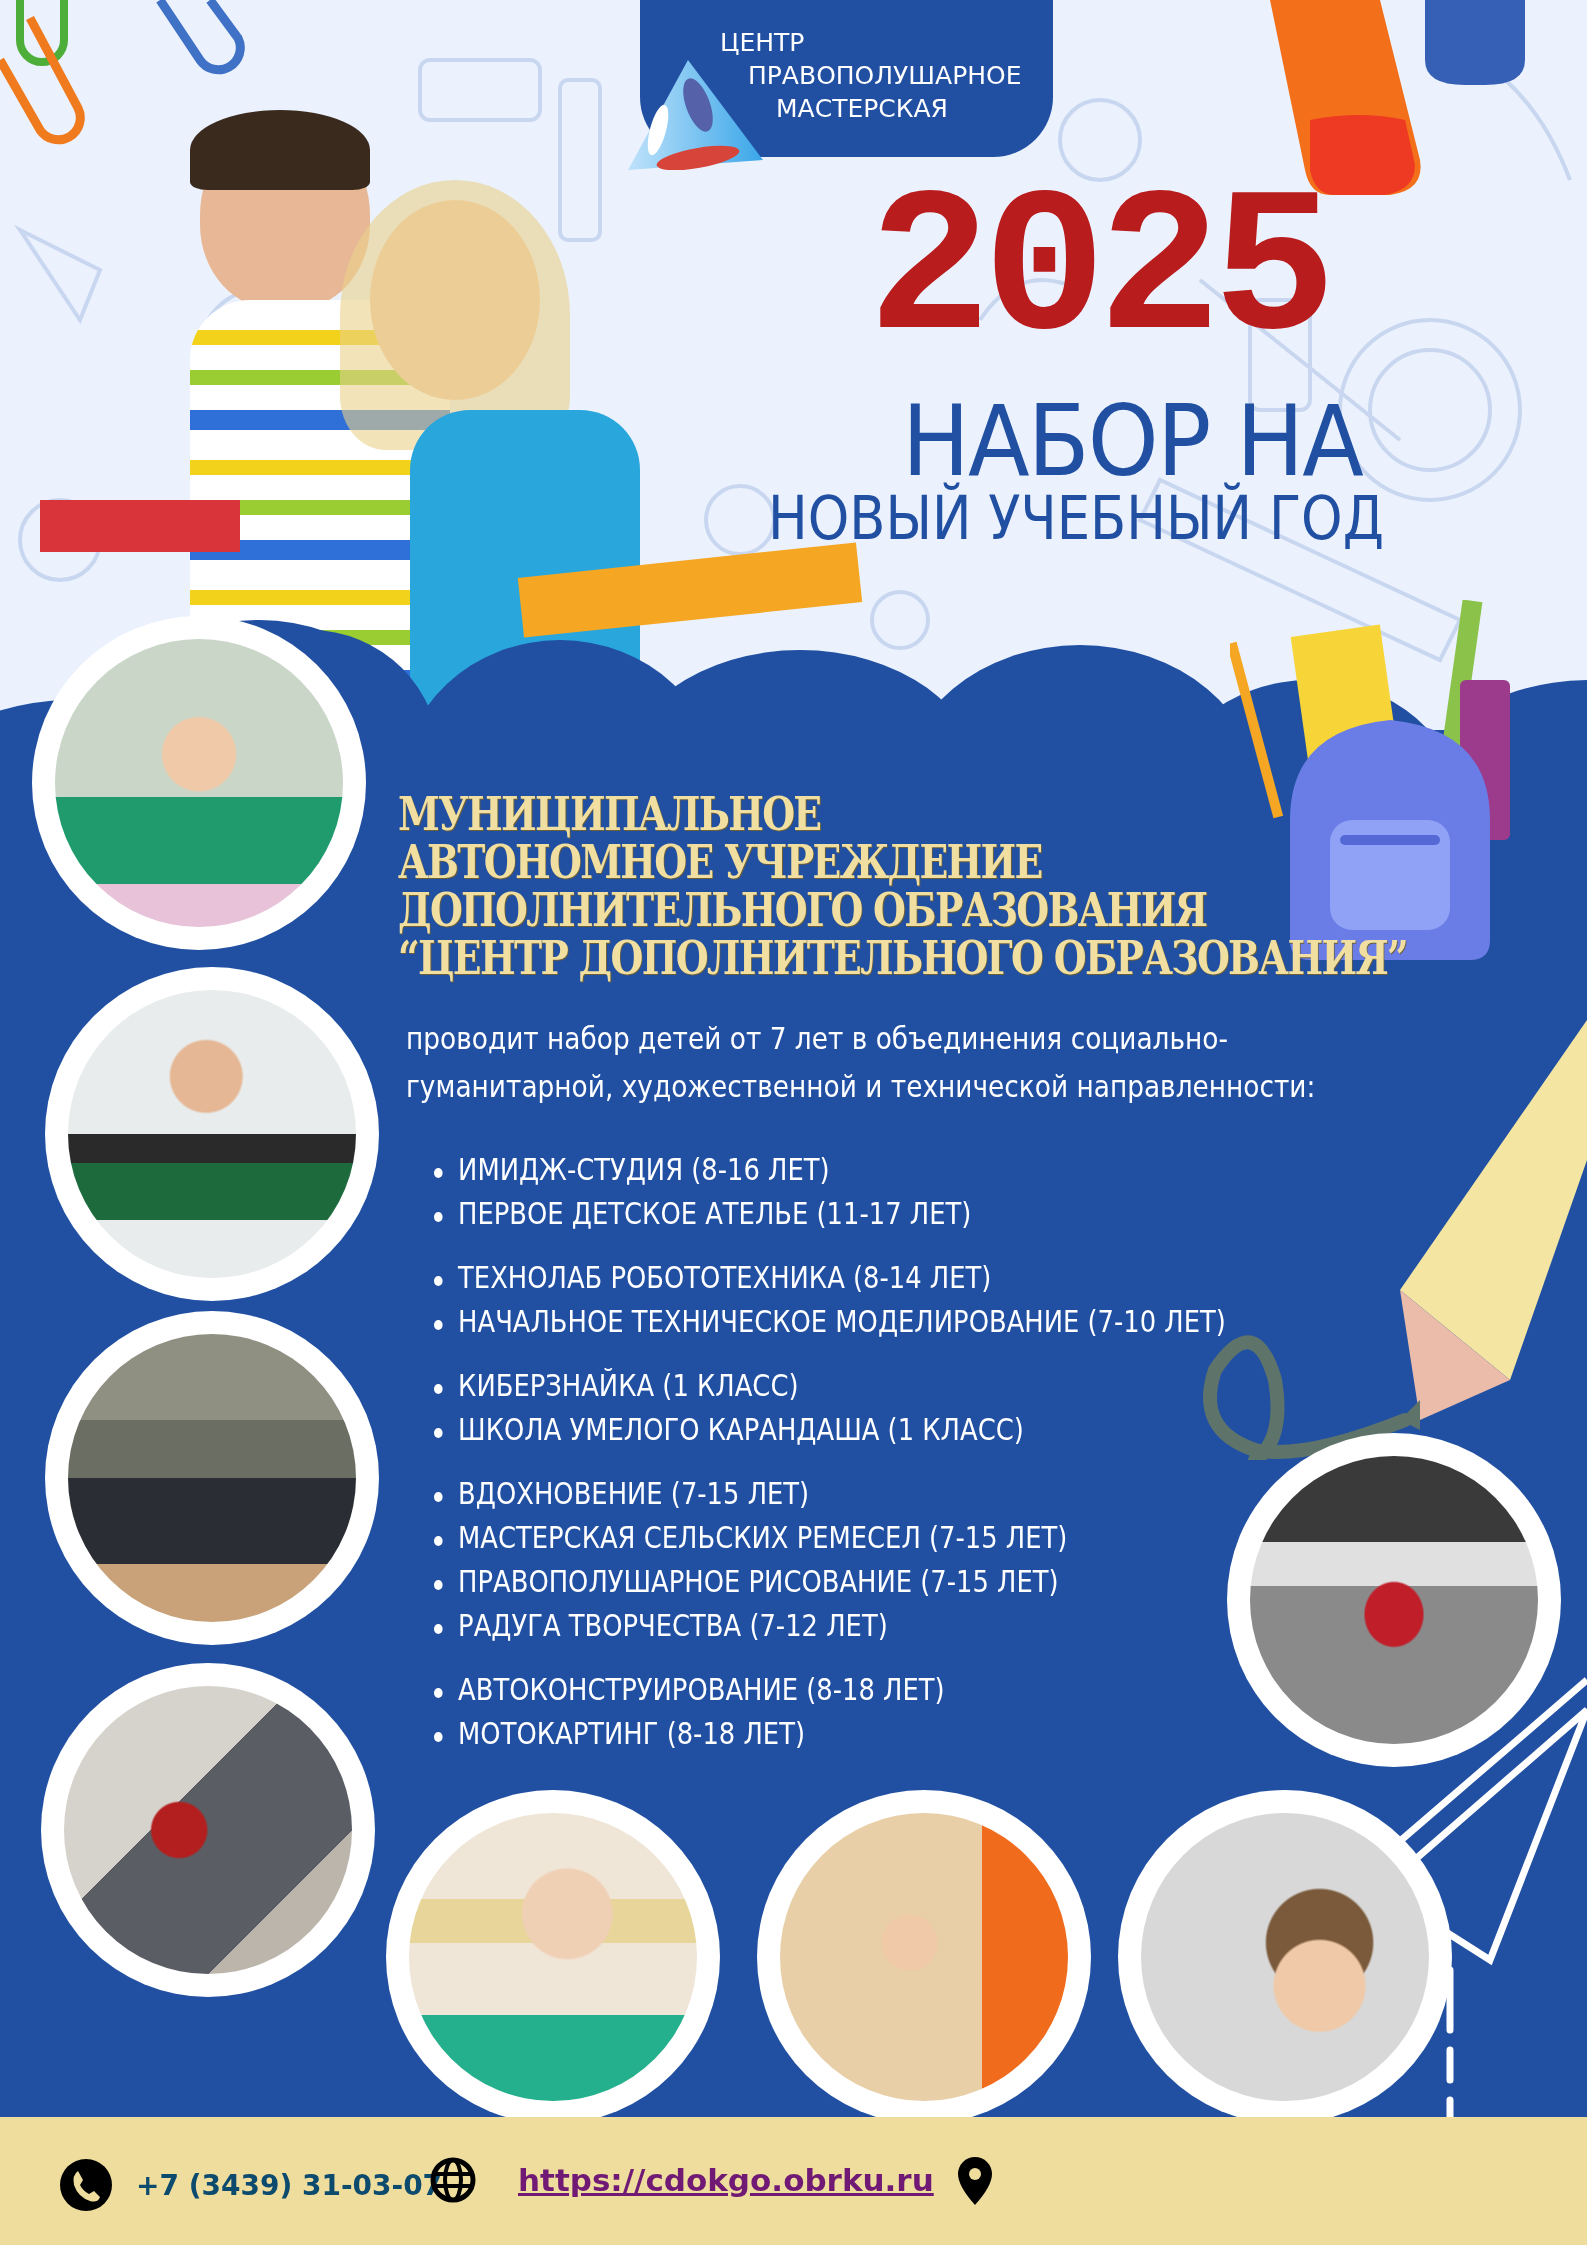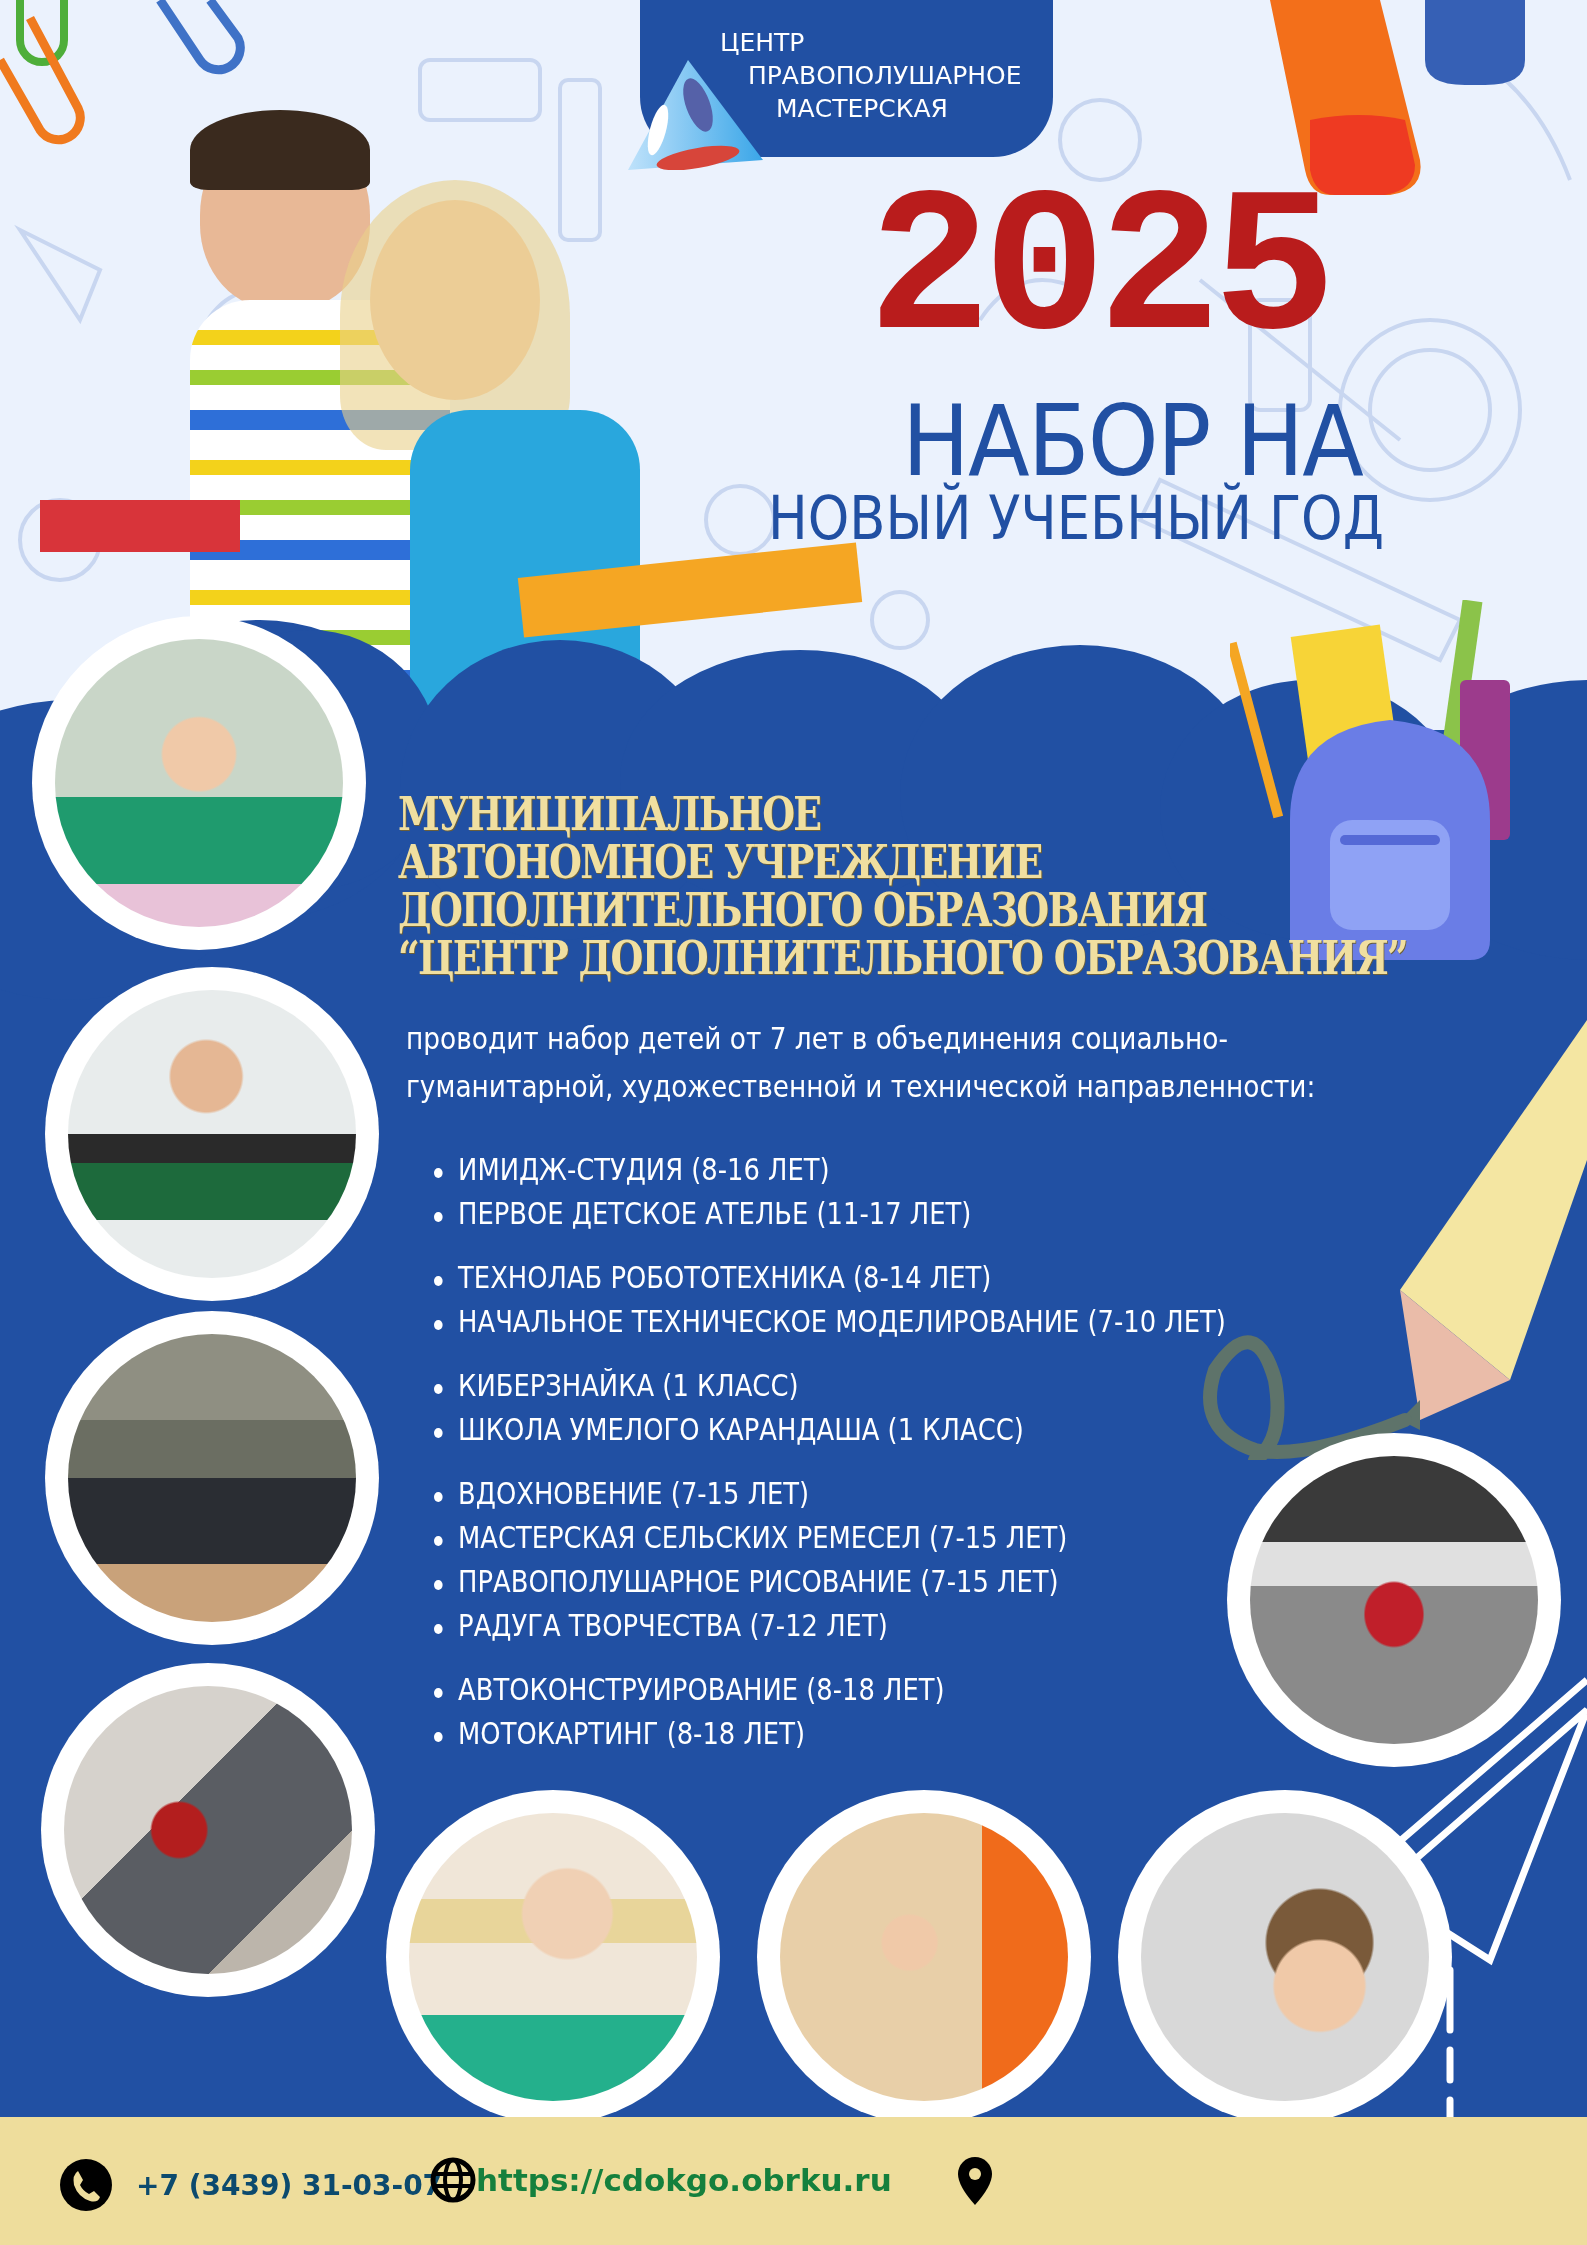--- a/index.html
+++ b/index.html
@@ -199,20 +199,20 @@
     <path d="M20 14 q-6 4 -4 14 q4 12 16 16 q8 2 10 -4 l-6 -6 l-5 3 q-6 -3 -9 -9 l3 -5 z" fill="#EEDD9C"></path>
   </svg>
   <span style="margin-left:22px;font-size:28px;font-weight:bold;color:#0c4a6e">+7 (3439) 31-03-07</span>
 </div>
 <div class="f-item" style="left:430px">
   <svg width="46" height="46" viewBox="0 0 46 46">
     <circle cx="23" cy="23" r="20" fill="none" stroke="#000" stroke-width="5"></circle>
     <ellipse cx="23" cy="23" rx="8" ry="20" fill="none" stroke="#000" stroke-width="4"></ellipse>
     <path d="M3 17 h40 M3 29 h40" stroke="#000" stroke-width="4"></path>
   </svg>
-  <a style="font-size:31px;color:#15803d;">https://cdokgo.obrku.ru</a>
+  <a style="margin-left:42px;font-size:31px;color:#701a75;text-decoration:underline">https://cdokgo.obrku.ru</a>
 </div>
 <div class="f-item" style="left:958px">
   <svg width="34" height="48" viewBox="0 0 34 48">
     <path d="M17 0 a17 17 0 0 1 17 17 q0 12 -17 31 q-17 -19 -17 -31 a17 17 0 0 1 17 -17 z" fill="#000"></path>
     <circle cx="17" cy="17" r="6" fill="#EEDD9C"></circle>
   </svg>
 </div>
 
 </body></html>

